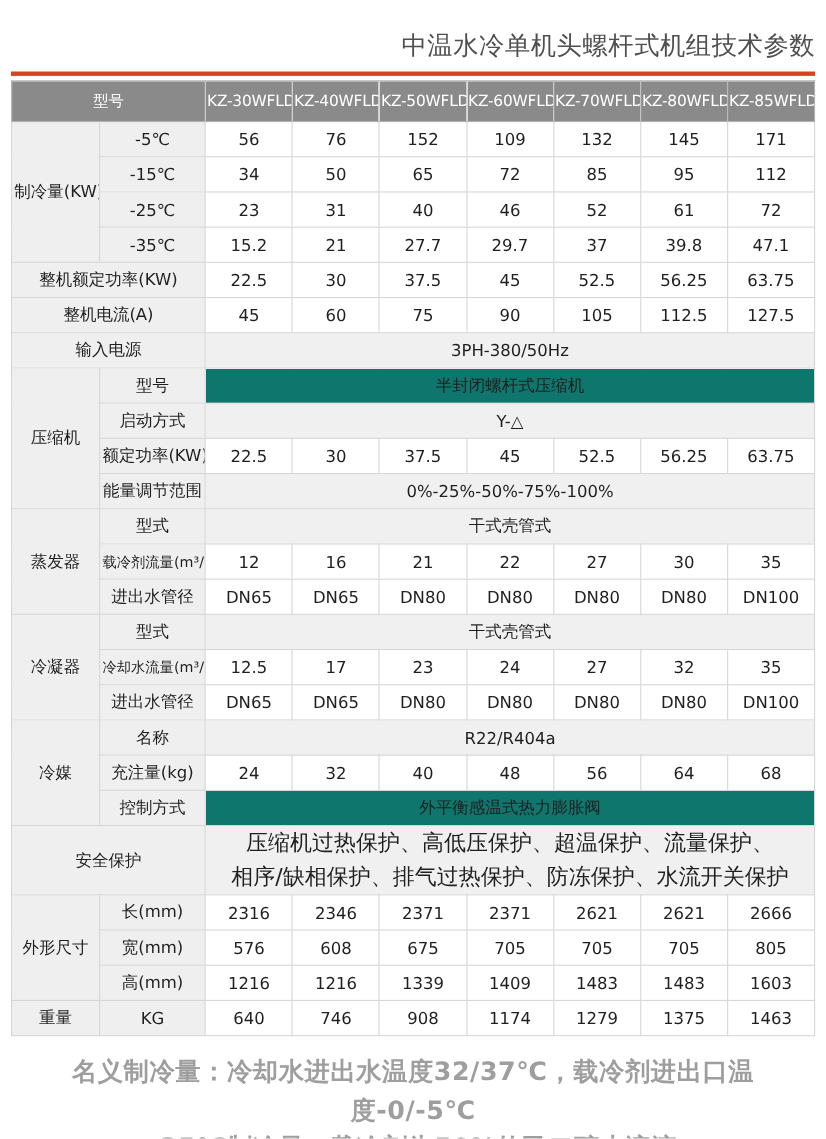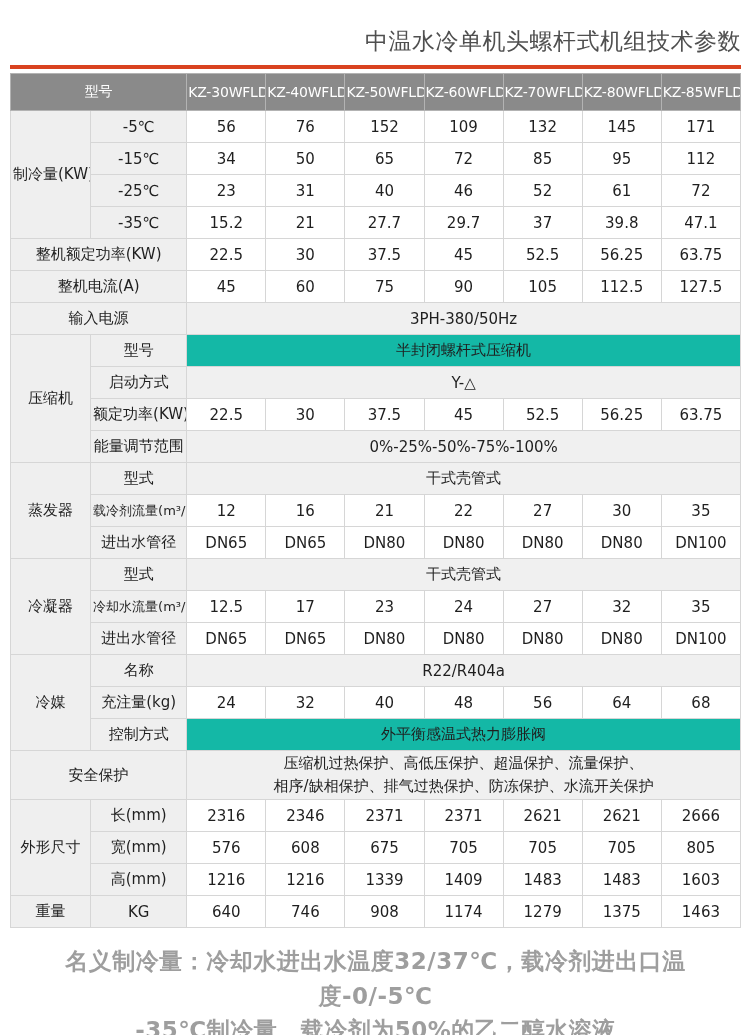--- a/index.html
+++ b/index.html
@@ -60,24 +60,24 @@
     border:1px solid var(--cell-border);
     height:31px;
     text-align:center;
     vertical-align:middle;
     padding:0 2px;
     white-space:nowrap;
     overflow:hidden;
   }
   td.g, td.l{background:var(--label-bg);}
   td.fg{background:#f0f0f0;}
-  td.fw{background:#14b8a6;}
+  td.fw{background:#0f766e;}
   td.v{background:#ffffff;}
   td.sm{font-size:13px;}
-  td.multi{height:48px;line-height:1.55;white-space:normal;font-size:15px;text-align:center;}
+  td.multi{height:48px;line-height:1.55;white-space:normal;font-size:20px;text-align:center;}
   .footnote{
     margin:16px 10px 0 10px;
     text-align:center;
     color:var(--muted);
     font-size:23px;
     line-height:1.5;
     letter-spacing:0.5px;
     font-weight:bold;
   }
 </style>

